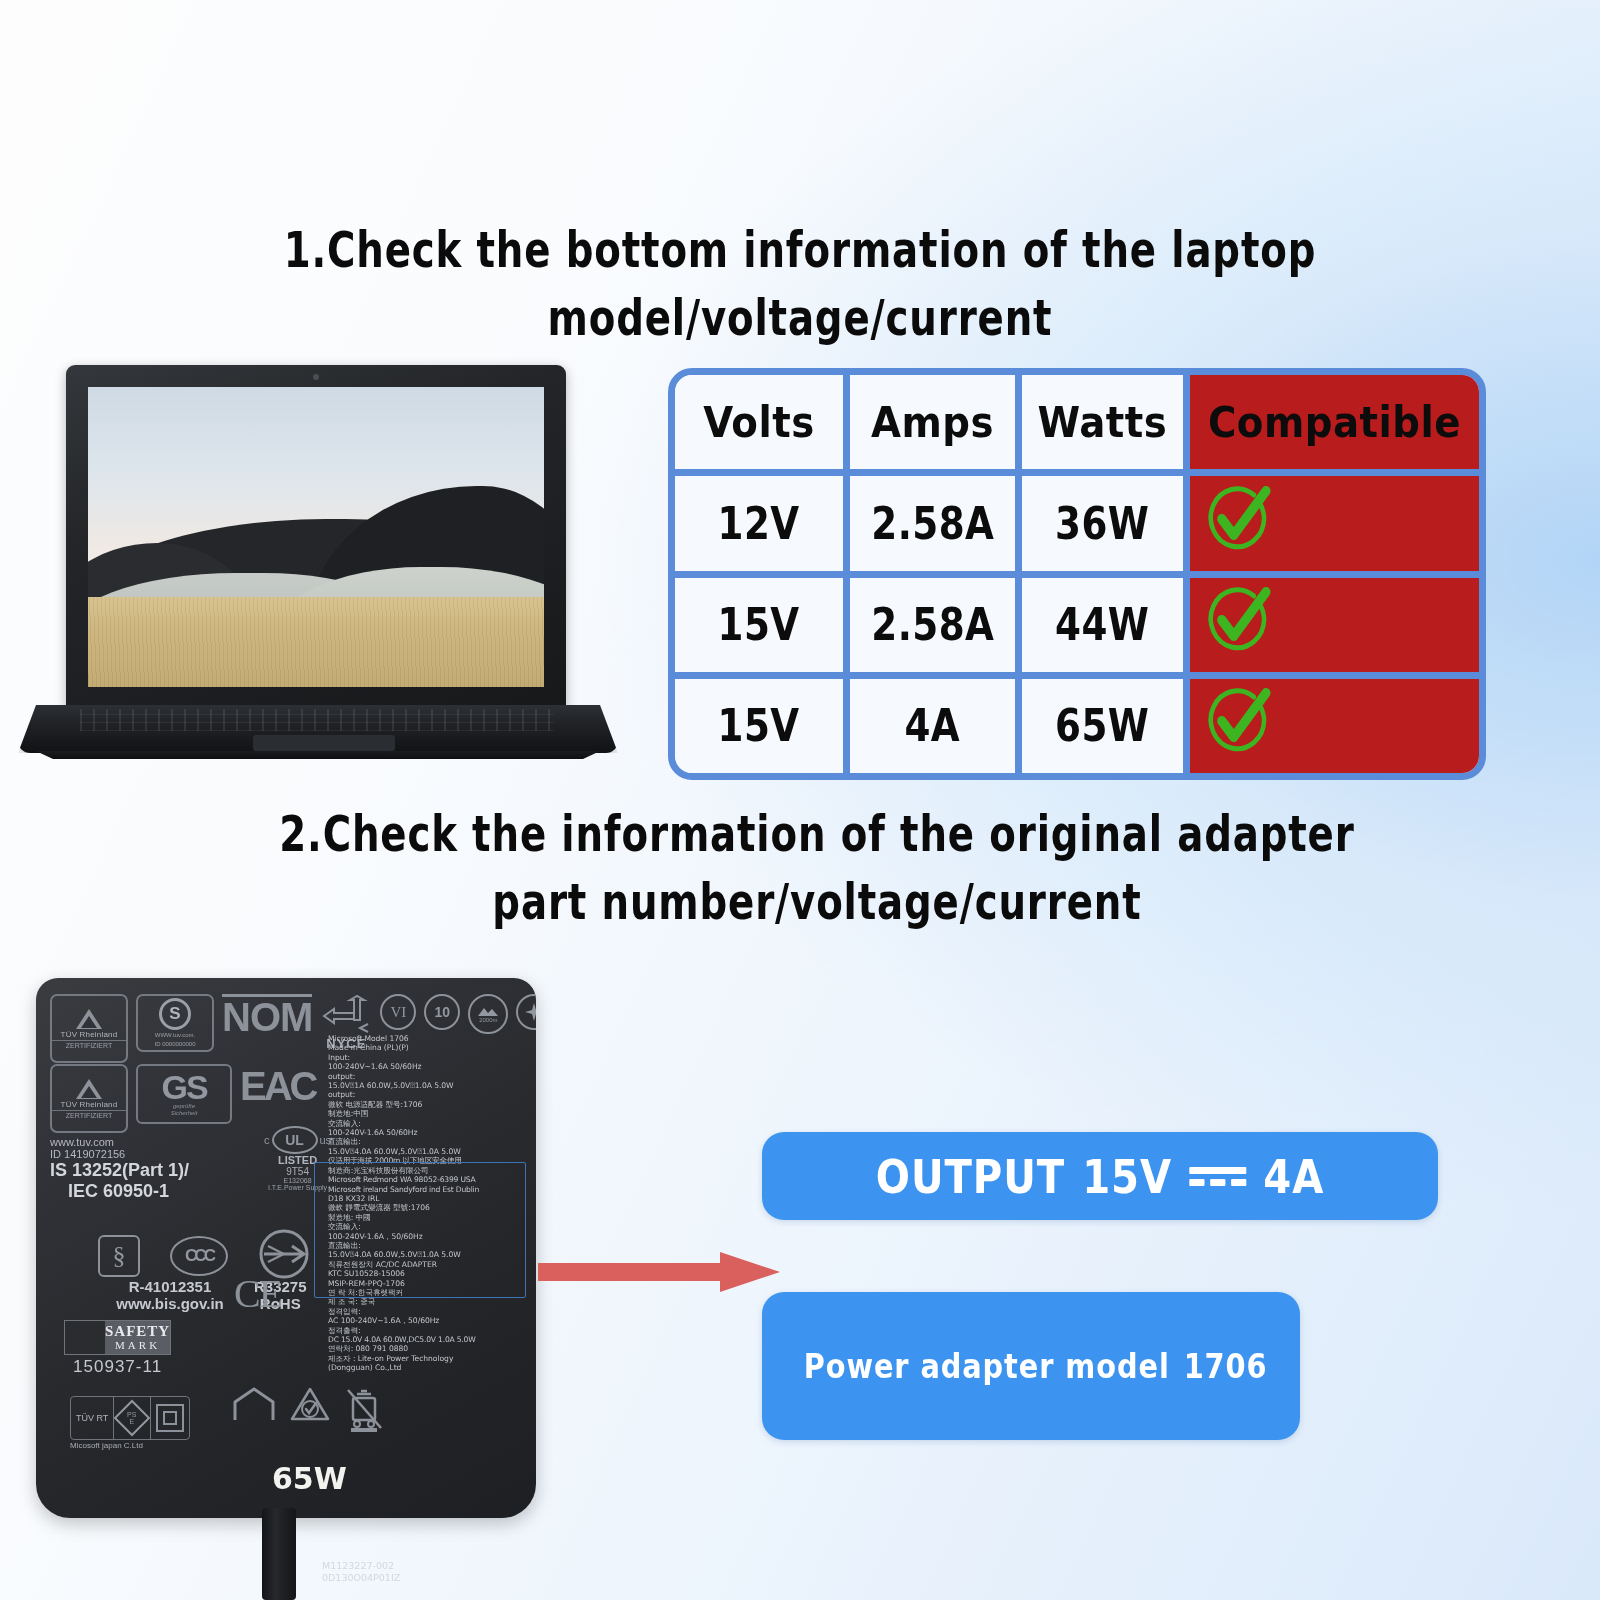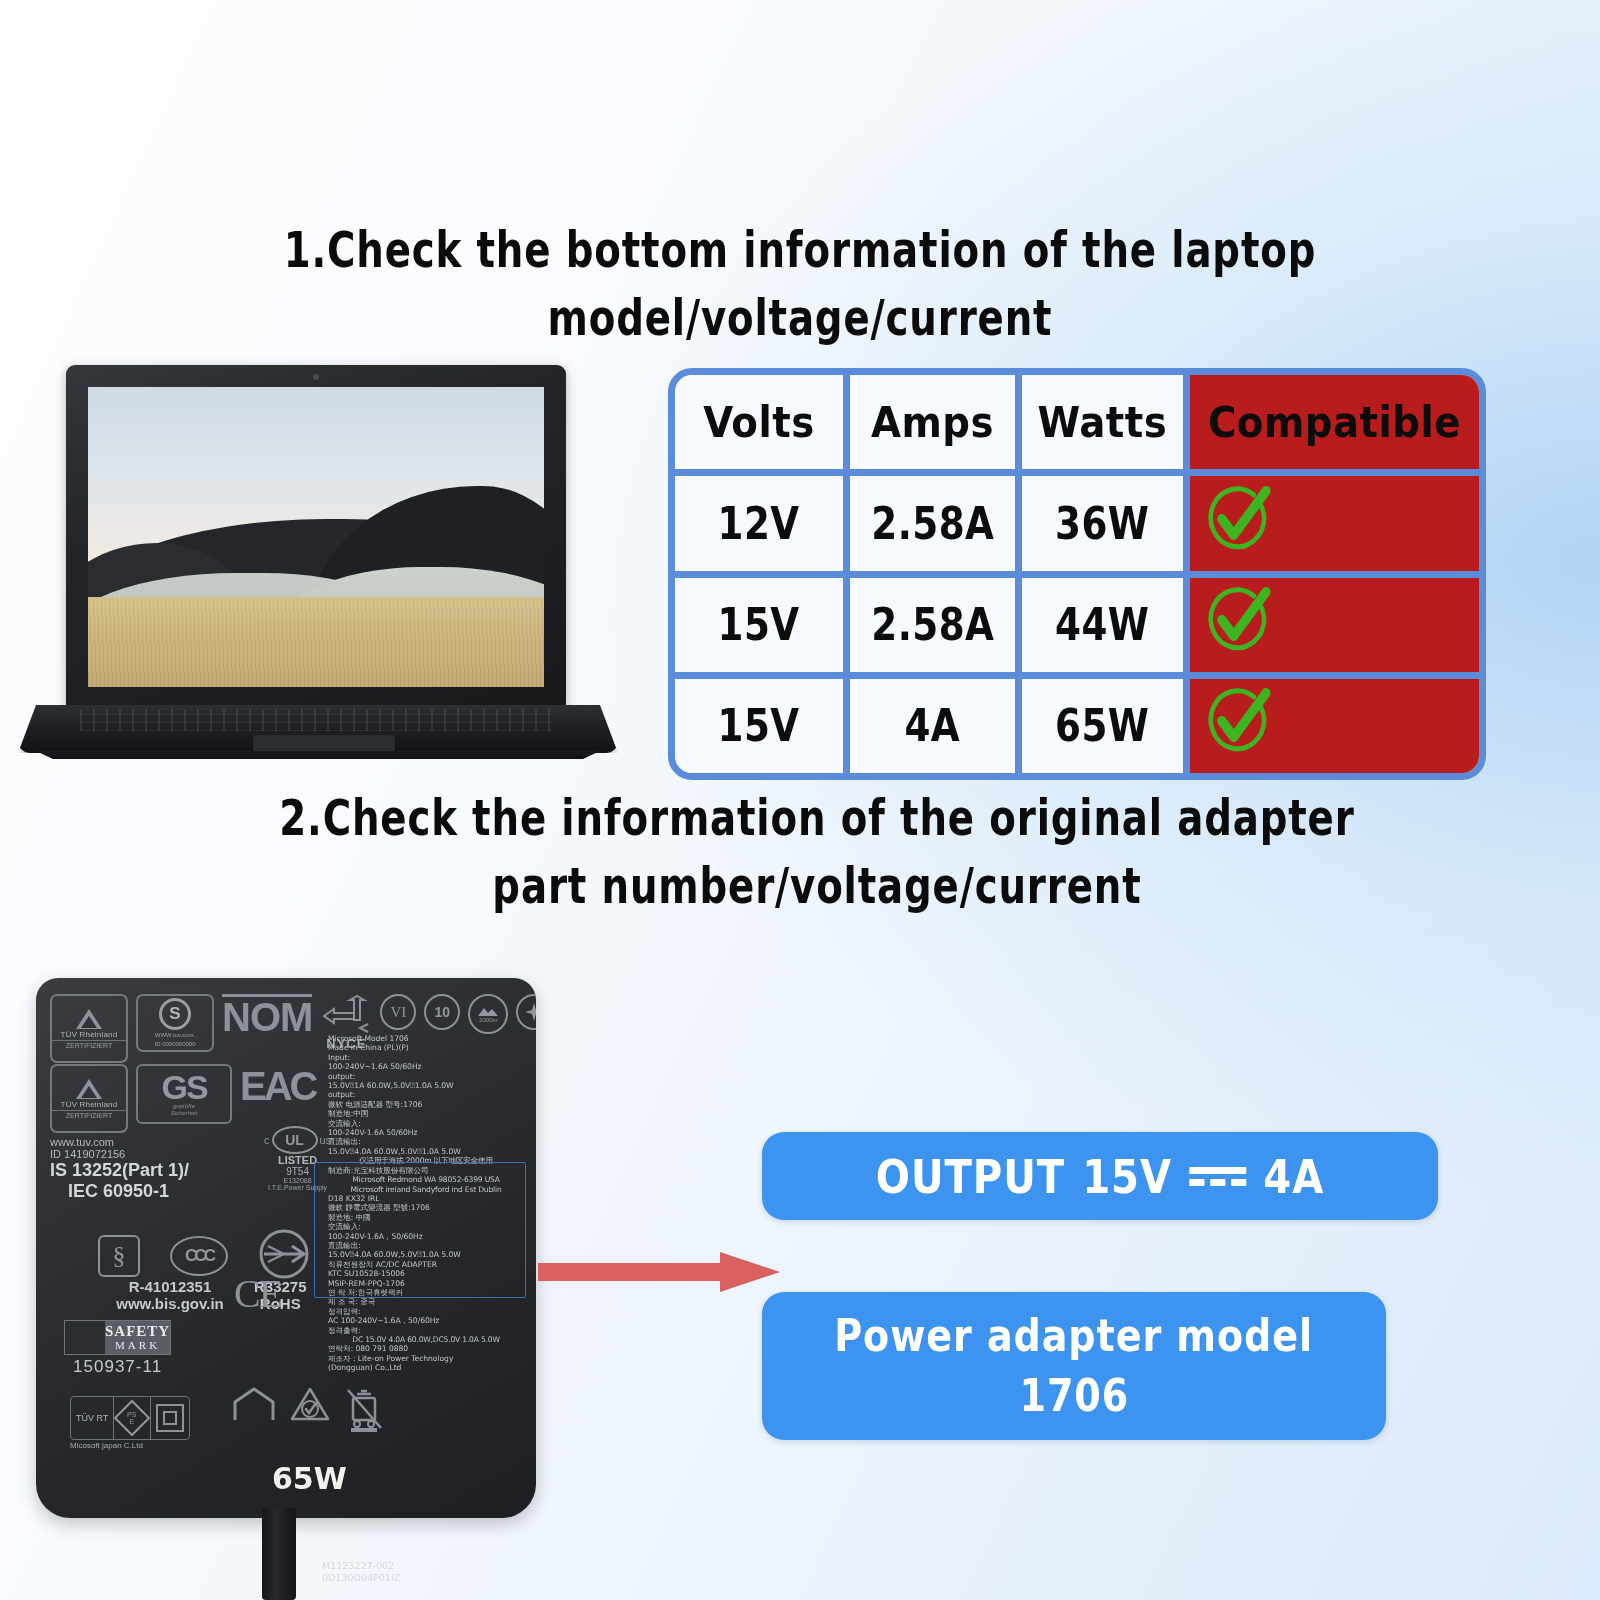--- a/index.html
+++ b/index.html
@@ -57,21 +57,21 @@
     text-align: center;
     color: #0b0b0b;
     font-family: "DejaVu Sans Condensed", "Liberation Sans Narrow", "Liberation Sans", sans-serif;
     font-weight: 700;
     font-size: 50px;
     line-height: 68px;
     letter-spacing: 1px;
   }
   .step-heading .ln { display: block; transform: scaleX(0.86); }
   #step1-heading { top: 216px; }
-  #step2-heading { top: 784px; padding-left: 34px; }
+  #step2-heading { top: 800px; padding-left: 34px; }
 
   
   #laptop {
     position: absolute;
     left: 18px; top: 365px;
     width: 600px; height: 415px;
   }
   #laptop-lid {
     position: absolute; left: 48px; top: 0;
     width: 500px; height: 345px;
@@ -314,21 +314,21 @@
   #label-text {
     position: absolute;
     left: 292px; top: 56px;
     width: 196px;
     font-family: "DejaVu Sans", "Liberation Sans", sans-serif;
     font-size: 7.6px;
     line-height: 9.4px;
     color: #c3c6cc;
     letter-spacing: -0.05px;
   }
-  #label-text .tight { letter-spacing: -0.2px; text-align: center; }
+  #label-text .tight { letter-spacing: -0.2px; }
   #highlight-box {
     position: absolute;
     left: 314px; top: 1162px;
     width: 212px; height: 136px;
     border: 1.5px solid #3e73b8;
     border-radius: 2px;
     pointer-events: none;
   }
   #watt-badge {
     position: absolute;
@@ -371,25 +371,24 @@
     font-size: 47px;
     letter-spacing: 1px;
   }
   #callout-output .inner { display: flex; align-items: center; gap: 18px; transform: scaleX(0.95); }
   .dc-symbol { display: inline-flex; flex-direction: column; gap: 5px; width: 60px; }
   .dc-solid { height: 7px; background: #ffffff; border-radius: 1px; }
   .dc-dashed { height: 7px; display: flex; gap: 6px; }
   .dc-dashed i { flex: 1; background: #ffffff; border-radius: 1px; }
   #callout-model {
     left: 762px; top: 1292px;
-    width: 624px; height: 148px;
-    font-size: 45px;
+    width: 538px; height: 148px;
+    font-size: 34px;
     line-height: 60px;
     letter-spacing: 1px;
-    flex-direction: column;
   }
   #callout-model .ln { display: block; transform: scaleX(0.94); }
 </style>
 </head>
 <body>
 
 <div id="page">
   <div id="noise"></div>
 
 

